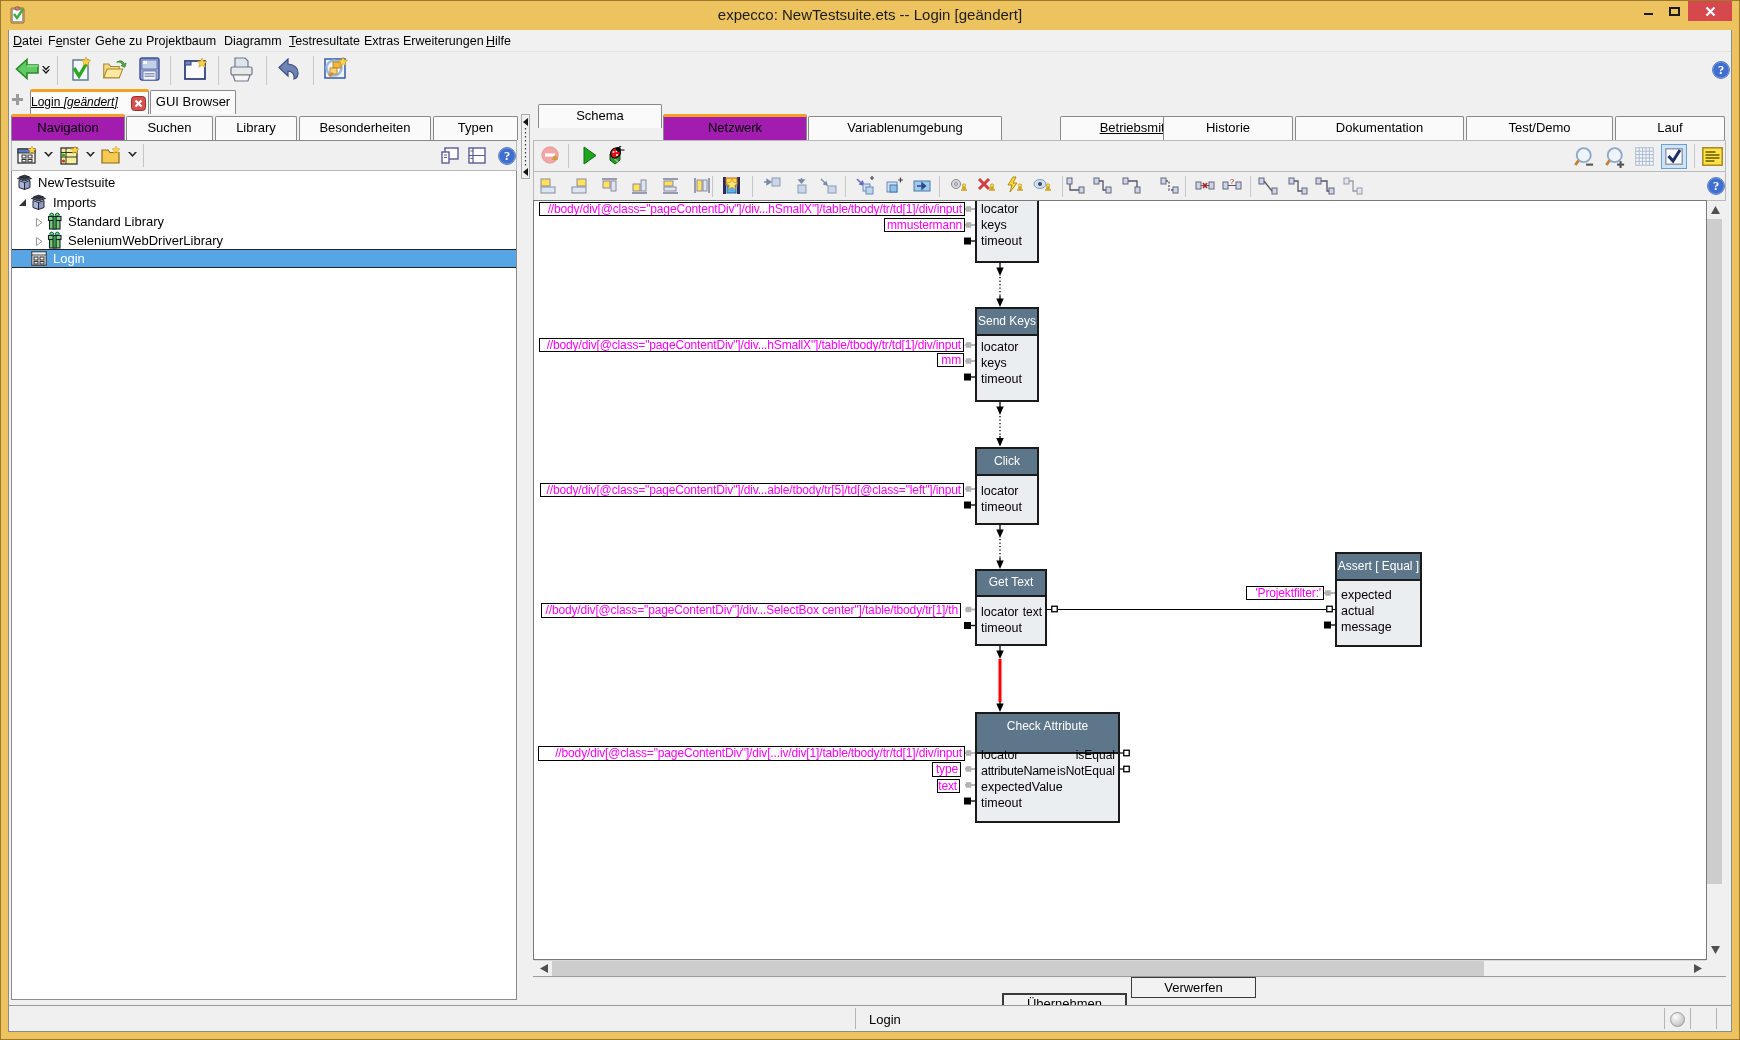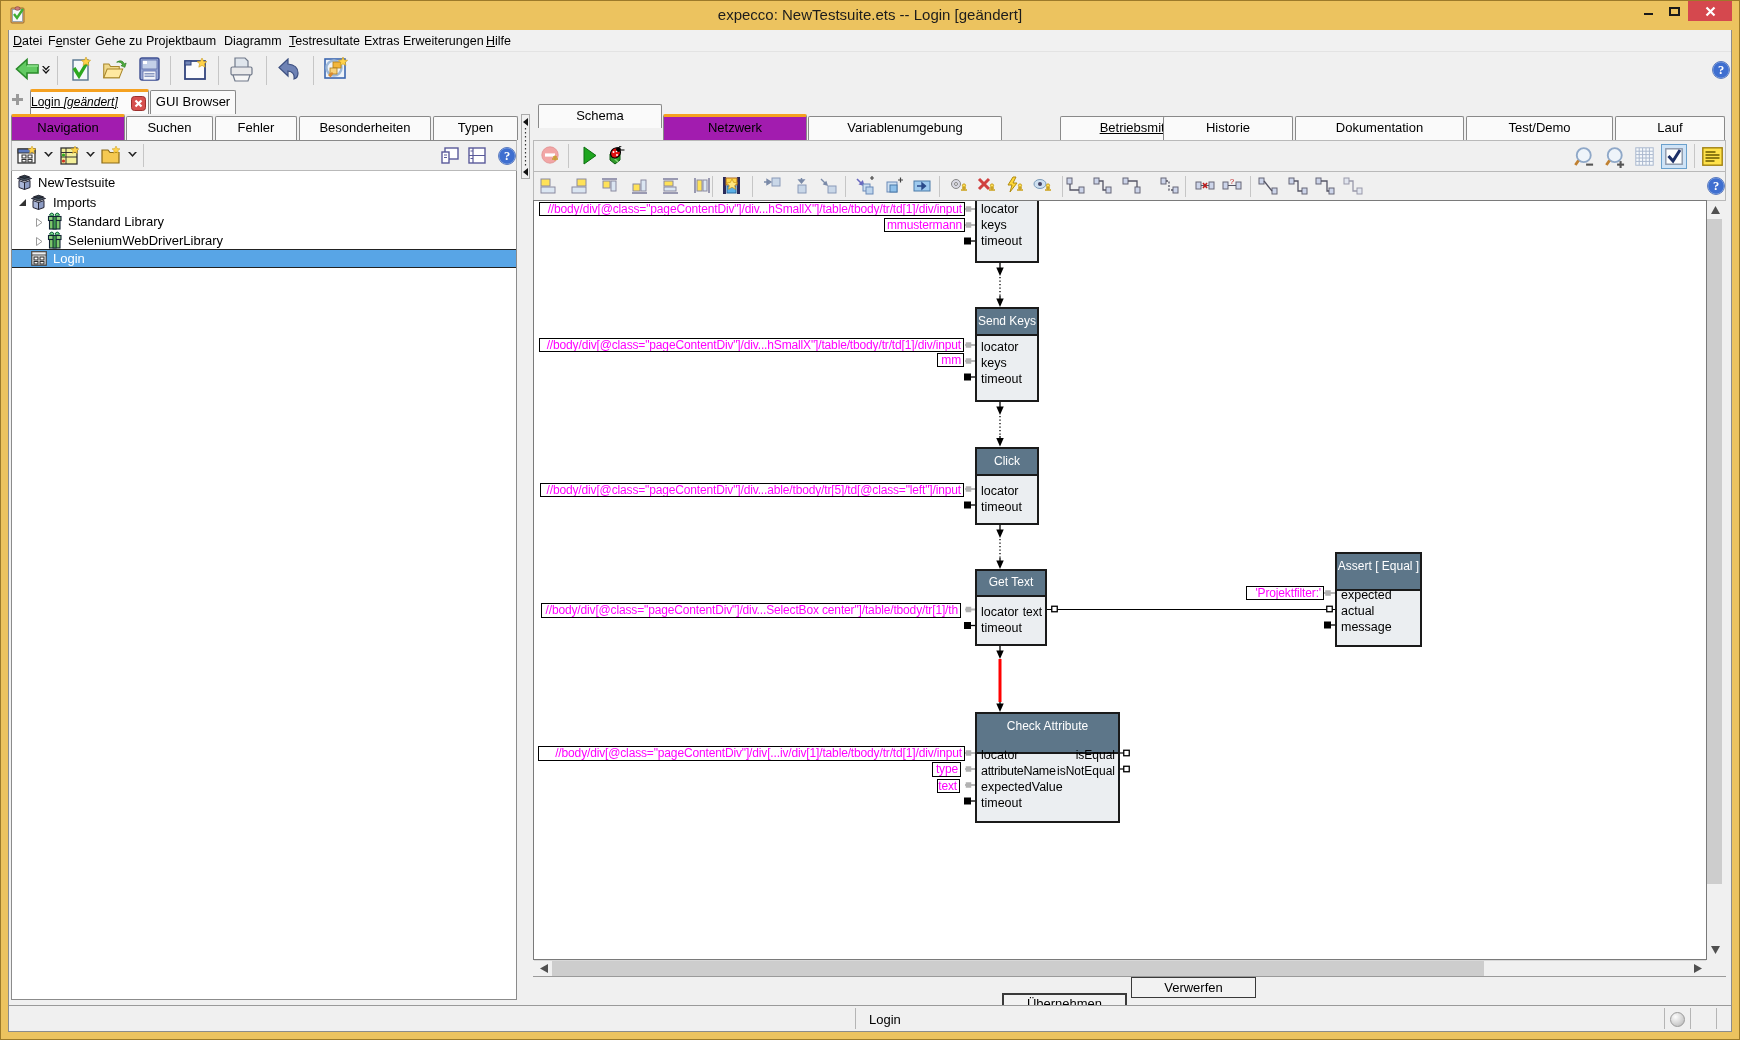--- a/index.html
+++ b/index.html
@@ -100,21 +100,21 @@
     <path d="M4 0 h3 v4 h4 v3 h-4 v4 h-3 v-4 h-4 v-3 h4 z" fill="#9a9a9a"></path>
   </svg>
 <div class="tab tabact" style="left:30px;top:89px;width:119px;height:25px;line-height:21px;background:#fbfbfb;font-size:12px;text-align:left;white-space:nowrap;overflow:hidden;text-decoration:underline;">Login <i>[geändert]</i></div>
 <svg class="a" style="left:131px;top:96px" width="15" height="15" viewBox="0 0 15 15">
 <rect x="0.5" y="0.5" width="14" height="14" rx="3" fill="#d6504e" stroke="#9c2f2d"></rect>
 <path d="M4.5 4.5 L10.5 10.5 M10.5 4.5 L4.5 10.5" stroke="#fff" stroke-width="2.2"></path>
   </svg>
 <div class="tab" style="left:150px;top:90px;width:86px;height:24px;line-height:22px;">GUI Browser</div>
 <div class="tab tabact" style="left:11px;top:114px;width:114px;height:26px;line-height:21px;">Navigation</div>
 <div class="tab" style="left:126px;top:116px;width:87px;height:24px;line-height:22px;">Suchen</div>
-<div class="tab" style="left:215px;top:116px;width:82px;height:24px;line-height:22px;">Fehler</div>
+<div class="tab" style="left:215px;top:116px;width:82px;height:24px;line-height:22px;">Library</div>
 <div class="tab" style="left:299px;top:116px;width:132px;height:24px;line-height:22px;">Besonderheiten</div>
 <div class="tab" style="left:433px;top:116px;width:85px;height:24px;line-height:22px;">Typen</div>
 <div class="a" style="left:11px;top:140px;width:506px;height:31px;background:#f0f0f0;border:1px solid #b9b9b9;border-top:1px solid #898989;"></div>
 <div class="sep" style="left:143px;top:144px;height:23px;"></div>
 <svg class="a" style="left:17px;top:146px" width="26" height="20" viewBox="0 0 26 20">
 <rect x="1" y="3" width="17" height="14" fill="#fff" stroke="#333" stroke-width="1.3"></rect>
 <rect x="1" y="3" width="17" height="4" fill="#5b79c0" stroke="#333" stroke-width="1"></rect>
 <path d="M5 9 h4 v3 h-4 z M11 9 h4 v3 h-4 z M5 13.5 h4 v2.5 h-4 z M11 13.5 h4 v2.5 h-4 z" fill="none" stroke="#333" stroke-width="1.1"></path>
 <path d="M15 0 l1.2 2.6 2.8 .25 -2.1 1.85 .6 2.7 -2.5 -1.4 -2.5 1.4 .6 -2.7 -2.1 -1.85 2.8 -.25 z" fill="#ffd24a" stroke="#c89b20" stroke-width=".5"></path>
 </svg>
@@ -488,21 +488,21 @@
     <div class="pr" style="left:4px;top:34.5px;">locator</div>
     <div class="pr" style="left:4px;top:50.5px;">timeout</div>
   </div>
 <div class="blk" style="left:975px;top:569px;width:72px;height:77px;">
     <div class="bh" style="height:26px;line-height:23px;">Get Text</div>
     <div class="pr" style="left:4px;top:32.5px;">locator</div>
     <div class="pr" style="left:4px;top:48.5px;">timeout</div>
     <div class="pr" style="right:3px;top:32.5px;font-size:12px;">text</div>
   </div>
 <div class="blk" style="left:1335px;top:552px;width:87px;height:95px;">
-    <div class="bh" style="height:37px;line-height:24px;text-align:center;">Assert [ Equal ]</div>
+    <div class="bh" style="height:27px;line-height:24px;text-align:center;">Assert [ Equal ]</div>
     <div class="pr" style="left:4px;top:33px;">expected</div>
     <div class="pr" style="left:4px;top:49px;">actual</div>
     <div class="pr" style="left:4px;top:65px;">message</div>
   </div>
 <div class="blk" style="left:975px;top:712px;width:145px;height:111px;">
     <div class="bh" style="height:40px;line-height:24px;">Check Attribute</div>
     <div class="pr" style="left:4px;top:33px;">locator</div>
     <div class="pr" style="left:4px;top:49px;"><span style="letter-spacing:-0.3px">attributeName</span></div>
     <div class="pr" style="left:4px;top:65px;">expectedValue</div>
     <div class="pr" style="left:4px;top:81px;">timeout</div>

